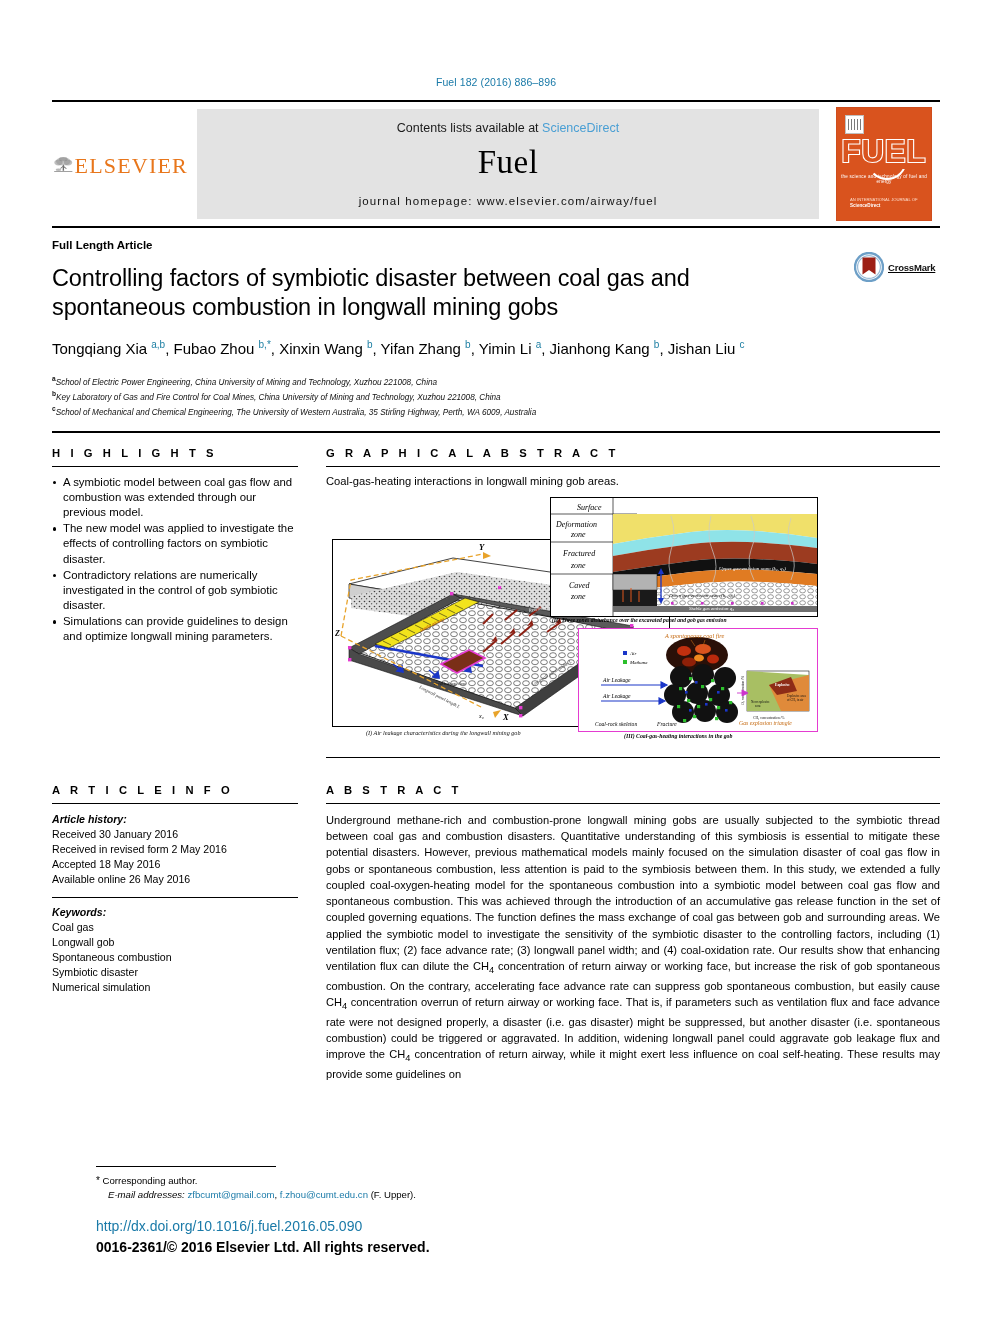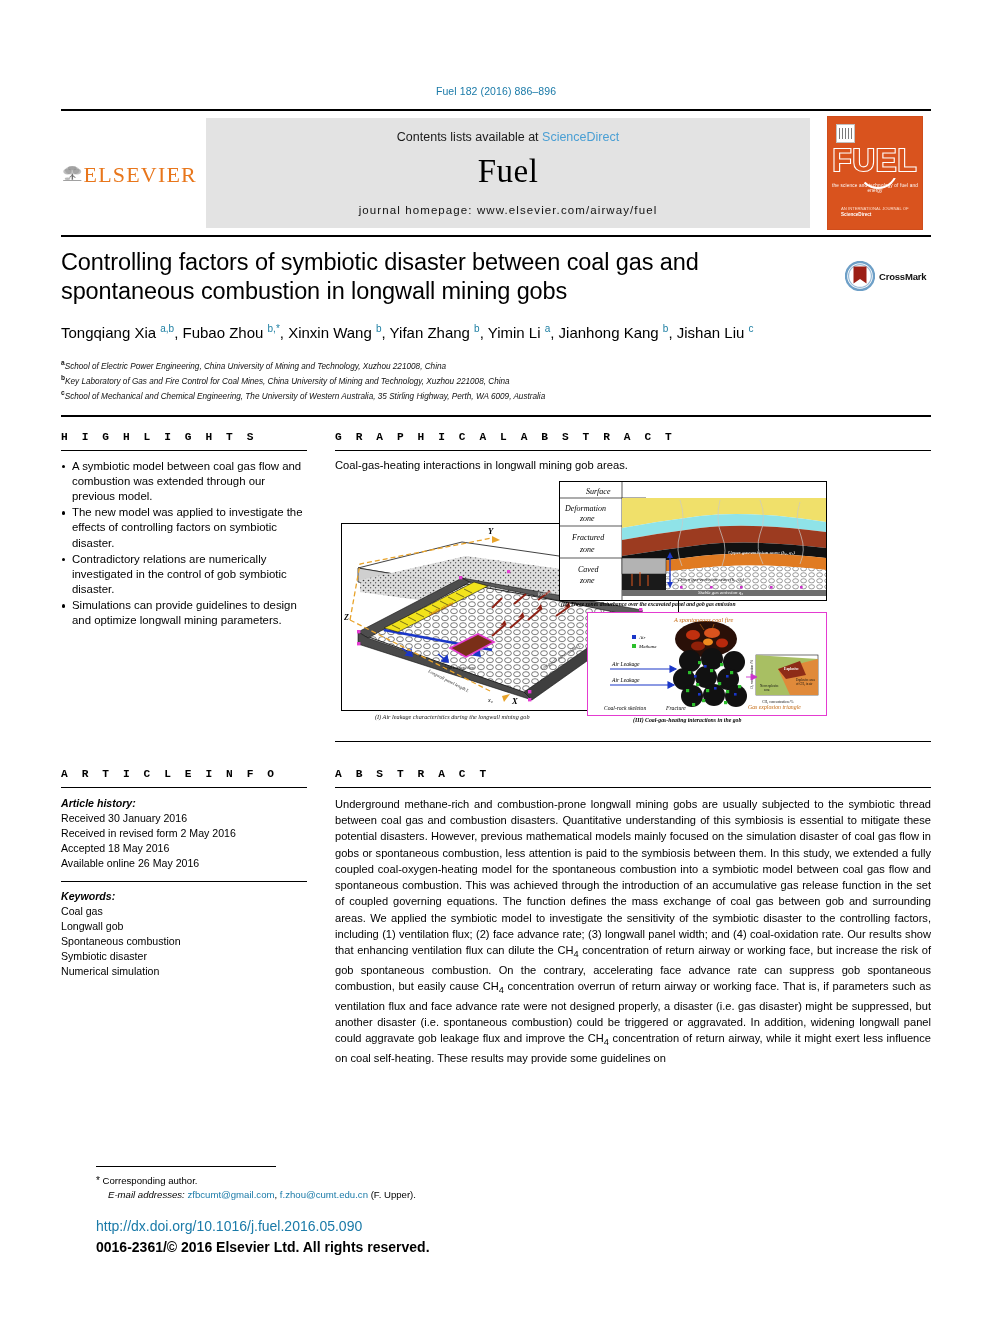--- a/index.html
+++ b/index.html
@@ -11,21 +11,21 @@
     width: 992px;
     height: 1323px;
     position: relative;
     font-family: "Liberation Serif", serif;
     color: #000;
     overflow: hidden;
   }
   .page {
     position: absolute;
     inset: 0;
-    padding: 13px;
+    padding: 4px;
   }
 
   
   .running-head {
     text-align: center;
     font-family: "Liberation Sans", sans-serif;
     font-size: 10.5px;
     color: #1a7aa8;
     padding-top: 72px;
     letter-spacing: .1px;
@@ -199,20 +199,21 @@
   .affils sup { font-style: normal; font-weight: bold; font-size: 6.6px; }
 
   .crossmark {
     position: absolute;
     right: 0;
     top: 24px;
     width: 86px;
     display: flex;
     align-items: center;
     gap: 4px;
+    text-decoration: underline;
   }
   .crossmark-badge { width: 30px; height: 30px; }
   .crossmark-label {
     font-family: "Liberation Sans", sans-serif;
     font-size: 9.5px;
     font-weight: bold;
     color: #111;
     letter-spacing: -.2px;
   }
 
@@ -222,21 +223,21 @@
   .cols {
     margin: 0 48px;
     display: flex;
     gap: 28px;
     padding-top: 14px;
   }
   .col-left { width: 246px; flex: 0 0 246px; }
   .col-right { flex: 1 1 auto; }
 
   .sec-head {
-    font-family: Liberation Mono, monospace;
+    font-family: Liberation Sans, sans-serif;
     font-weight: bold;
     font-size: 11.2px;
     letter-spacing: 3.6px;
     margin-bottom: 7px;
   }
   .sec-rule { border-top: 1.1px solid #000; margin-bottom: 8px; }
 
   ul.highlights {
     list-style: none;
     margin: 0;
@@ -408,20 +409,21 @@
         <div class="cover-sub">the science and technology of fuel and energy</div>
         <div class="cover-foot">
           <span>AN INTERNATIONAL JOURNAL OF</span><br>
           <b>ScienceDirect</b>
         </div>
       </div>
     </div>
   </div>
 
   <div class="article-head">
+    <div class="article-type">Full Length Article</div>
     <h1 class="paper-title">Controlling factors of symbiotic disaster between coal gas and spontaneous combustion in longwall mining gobs</h1>
     <div class="authors">Tongqiang Xia <sup>a,b</sup>, Fubao Zhou <sup>b,</sup><sup>*</sup>, Xinxin Wang <sup>b</sup>, Yifan Zhang <sup>b</sup>, Yimin Li <sup>a</sup>, Jianhong Kang <sup>b</sup>, Jishan Liu <sup>c</sup></div>
     <div class="affils">
       <div><sup>a</sup><span>School of Electric Power Engineering, China University of Mining and Technology, Xuzhou 221008, China</span></div>
       <div><sup>b</sup><span>Key Laboratory of Gas and Fire Control for Coal Mines, China University of Mining and Technology, Xuzhou 221008, China</span></div>
       <div><sup>c</sup><span>School of Mechanical and Chemical Engineering, The University of Western Australia, 35 Stirling Highway, Perth, WA 6009, Australia</span></div>
     </div>
 
     <div class="crossmark">
       <svg class="crossmark-badge" viewBox="0 0 30 30">

